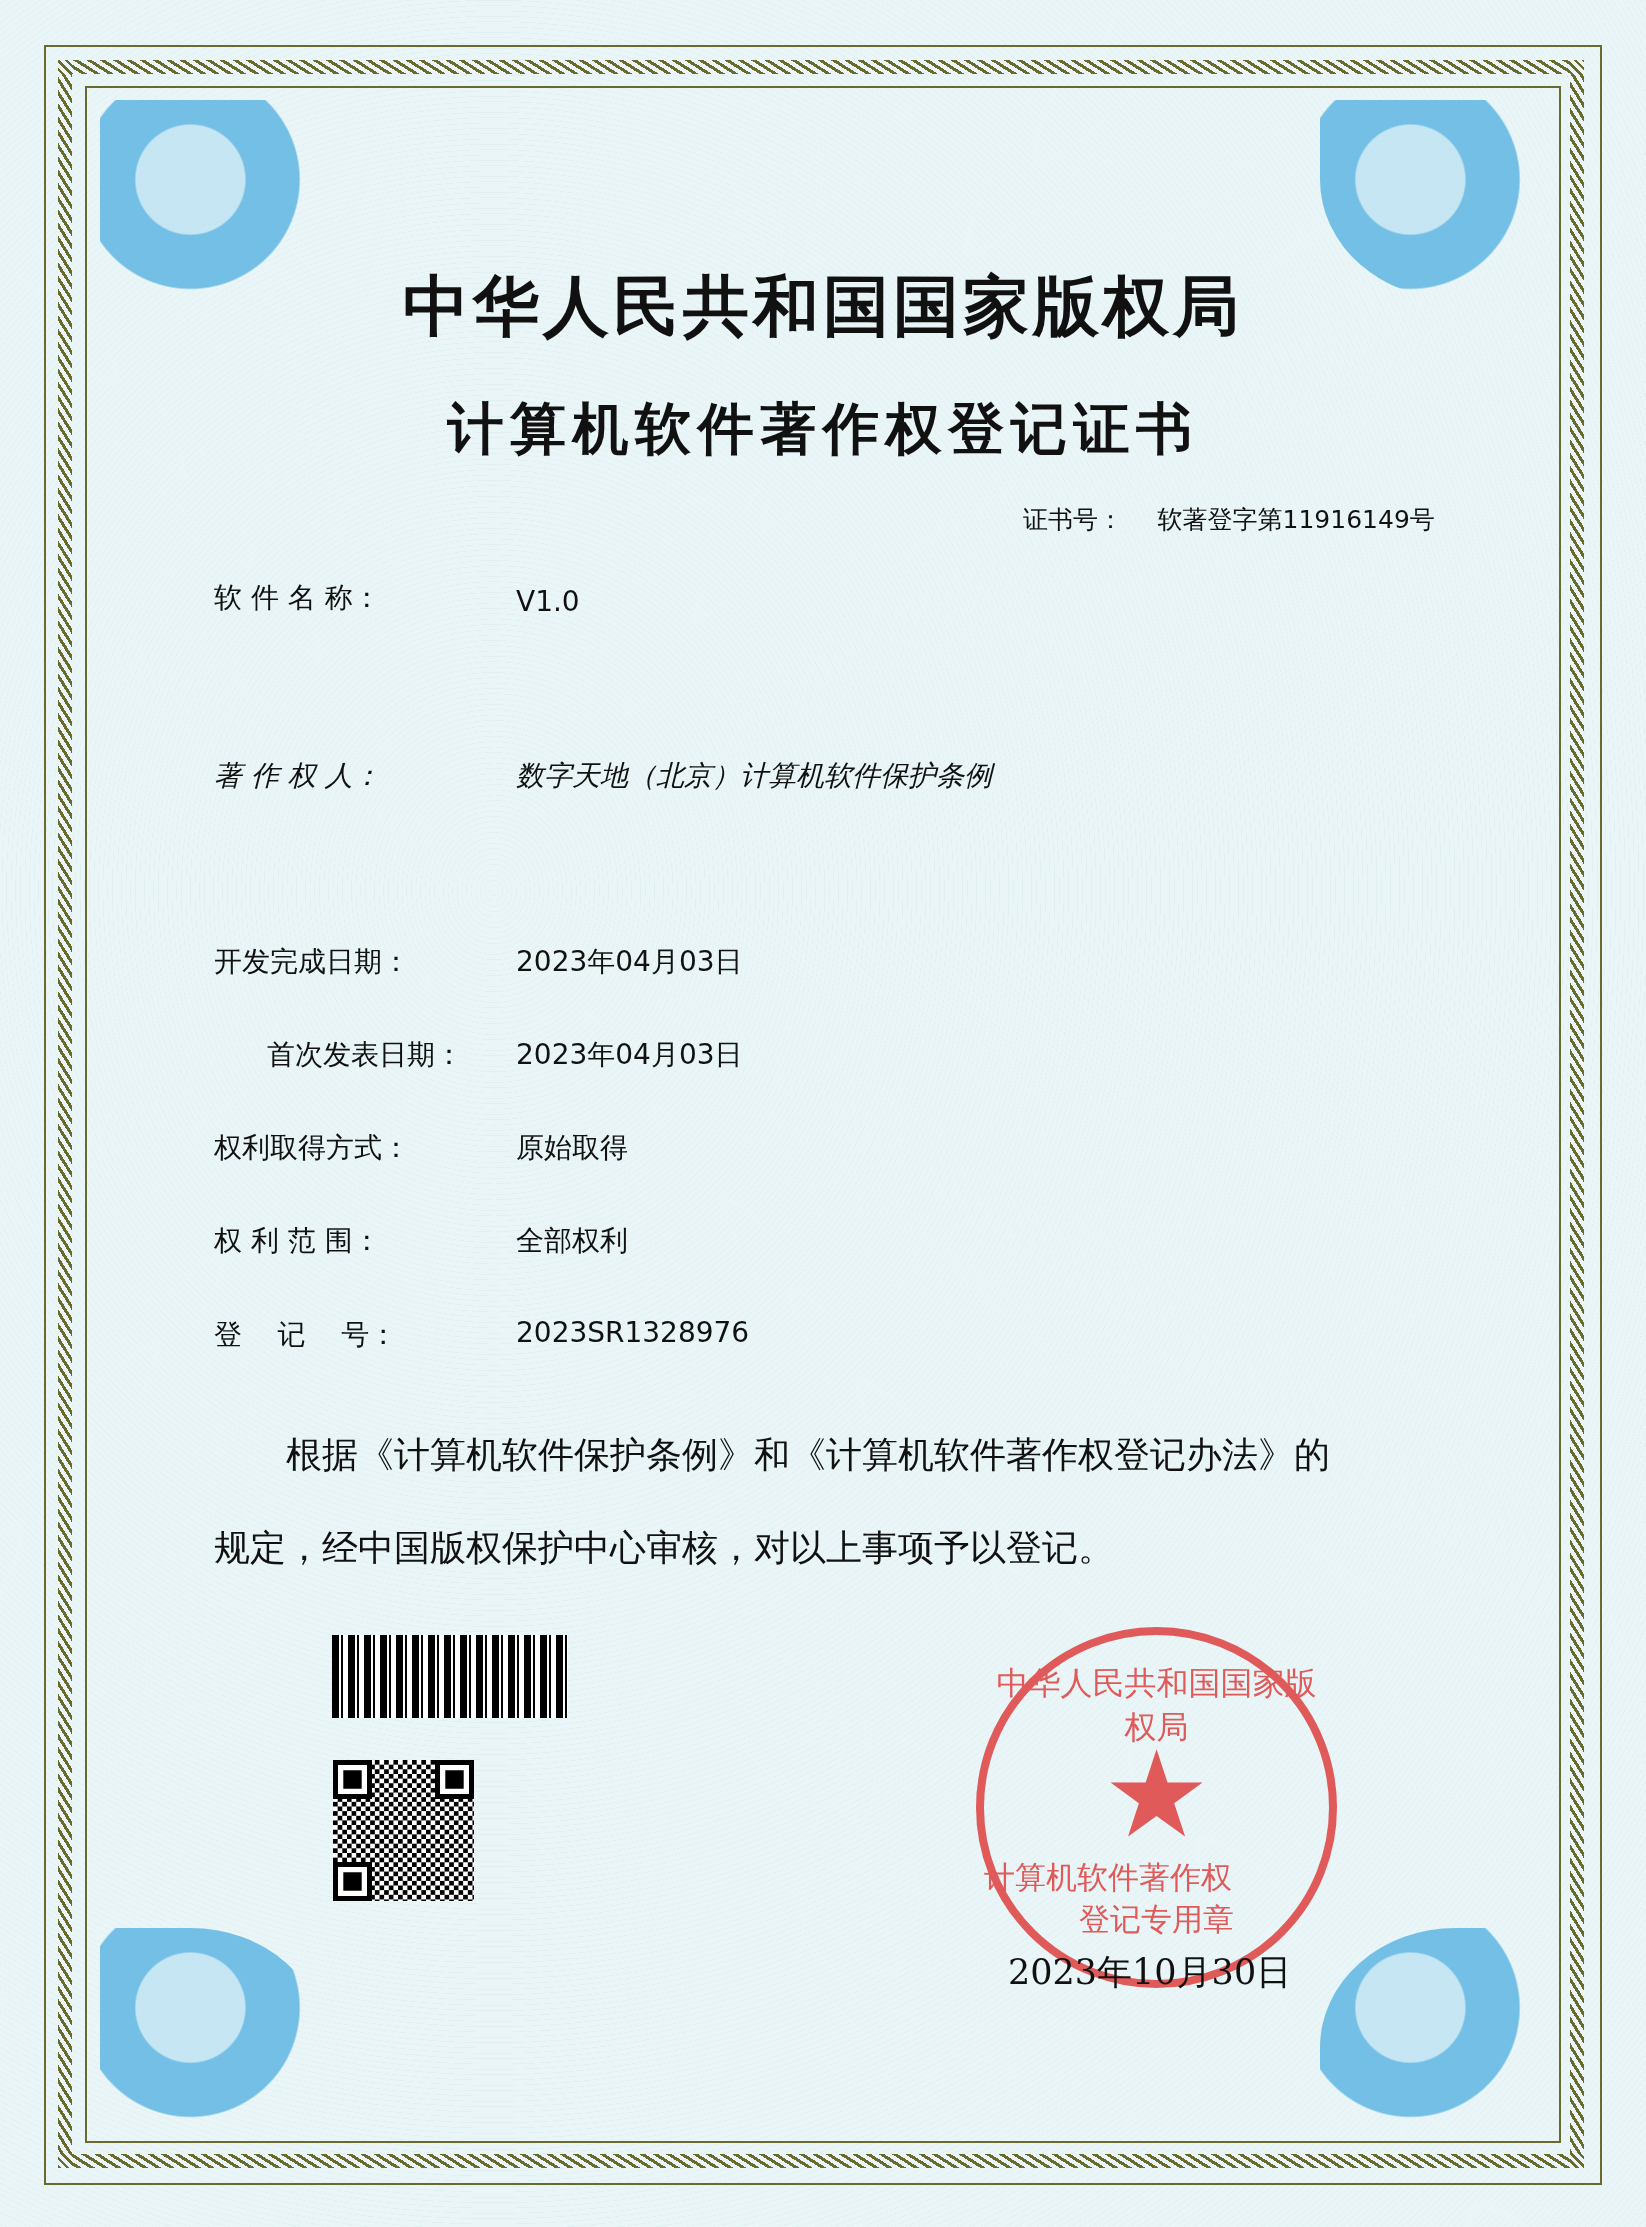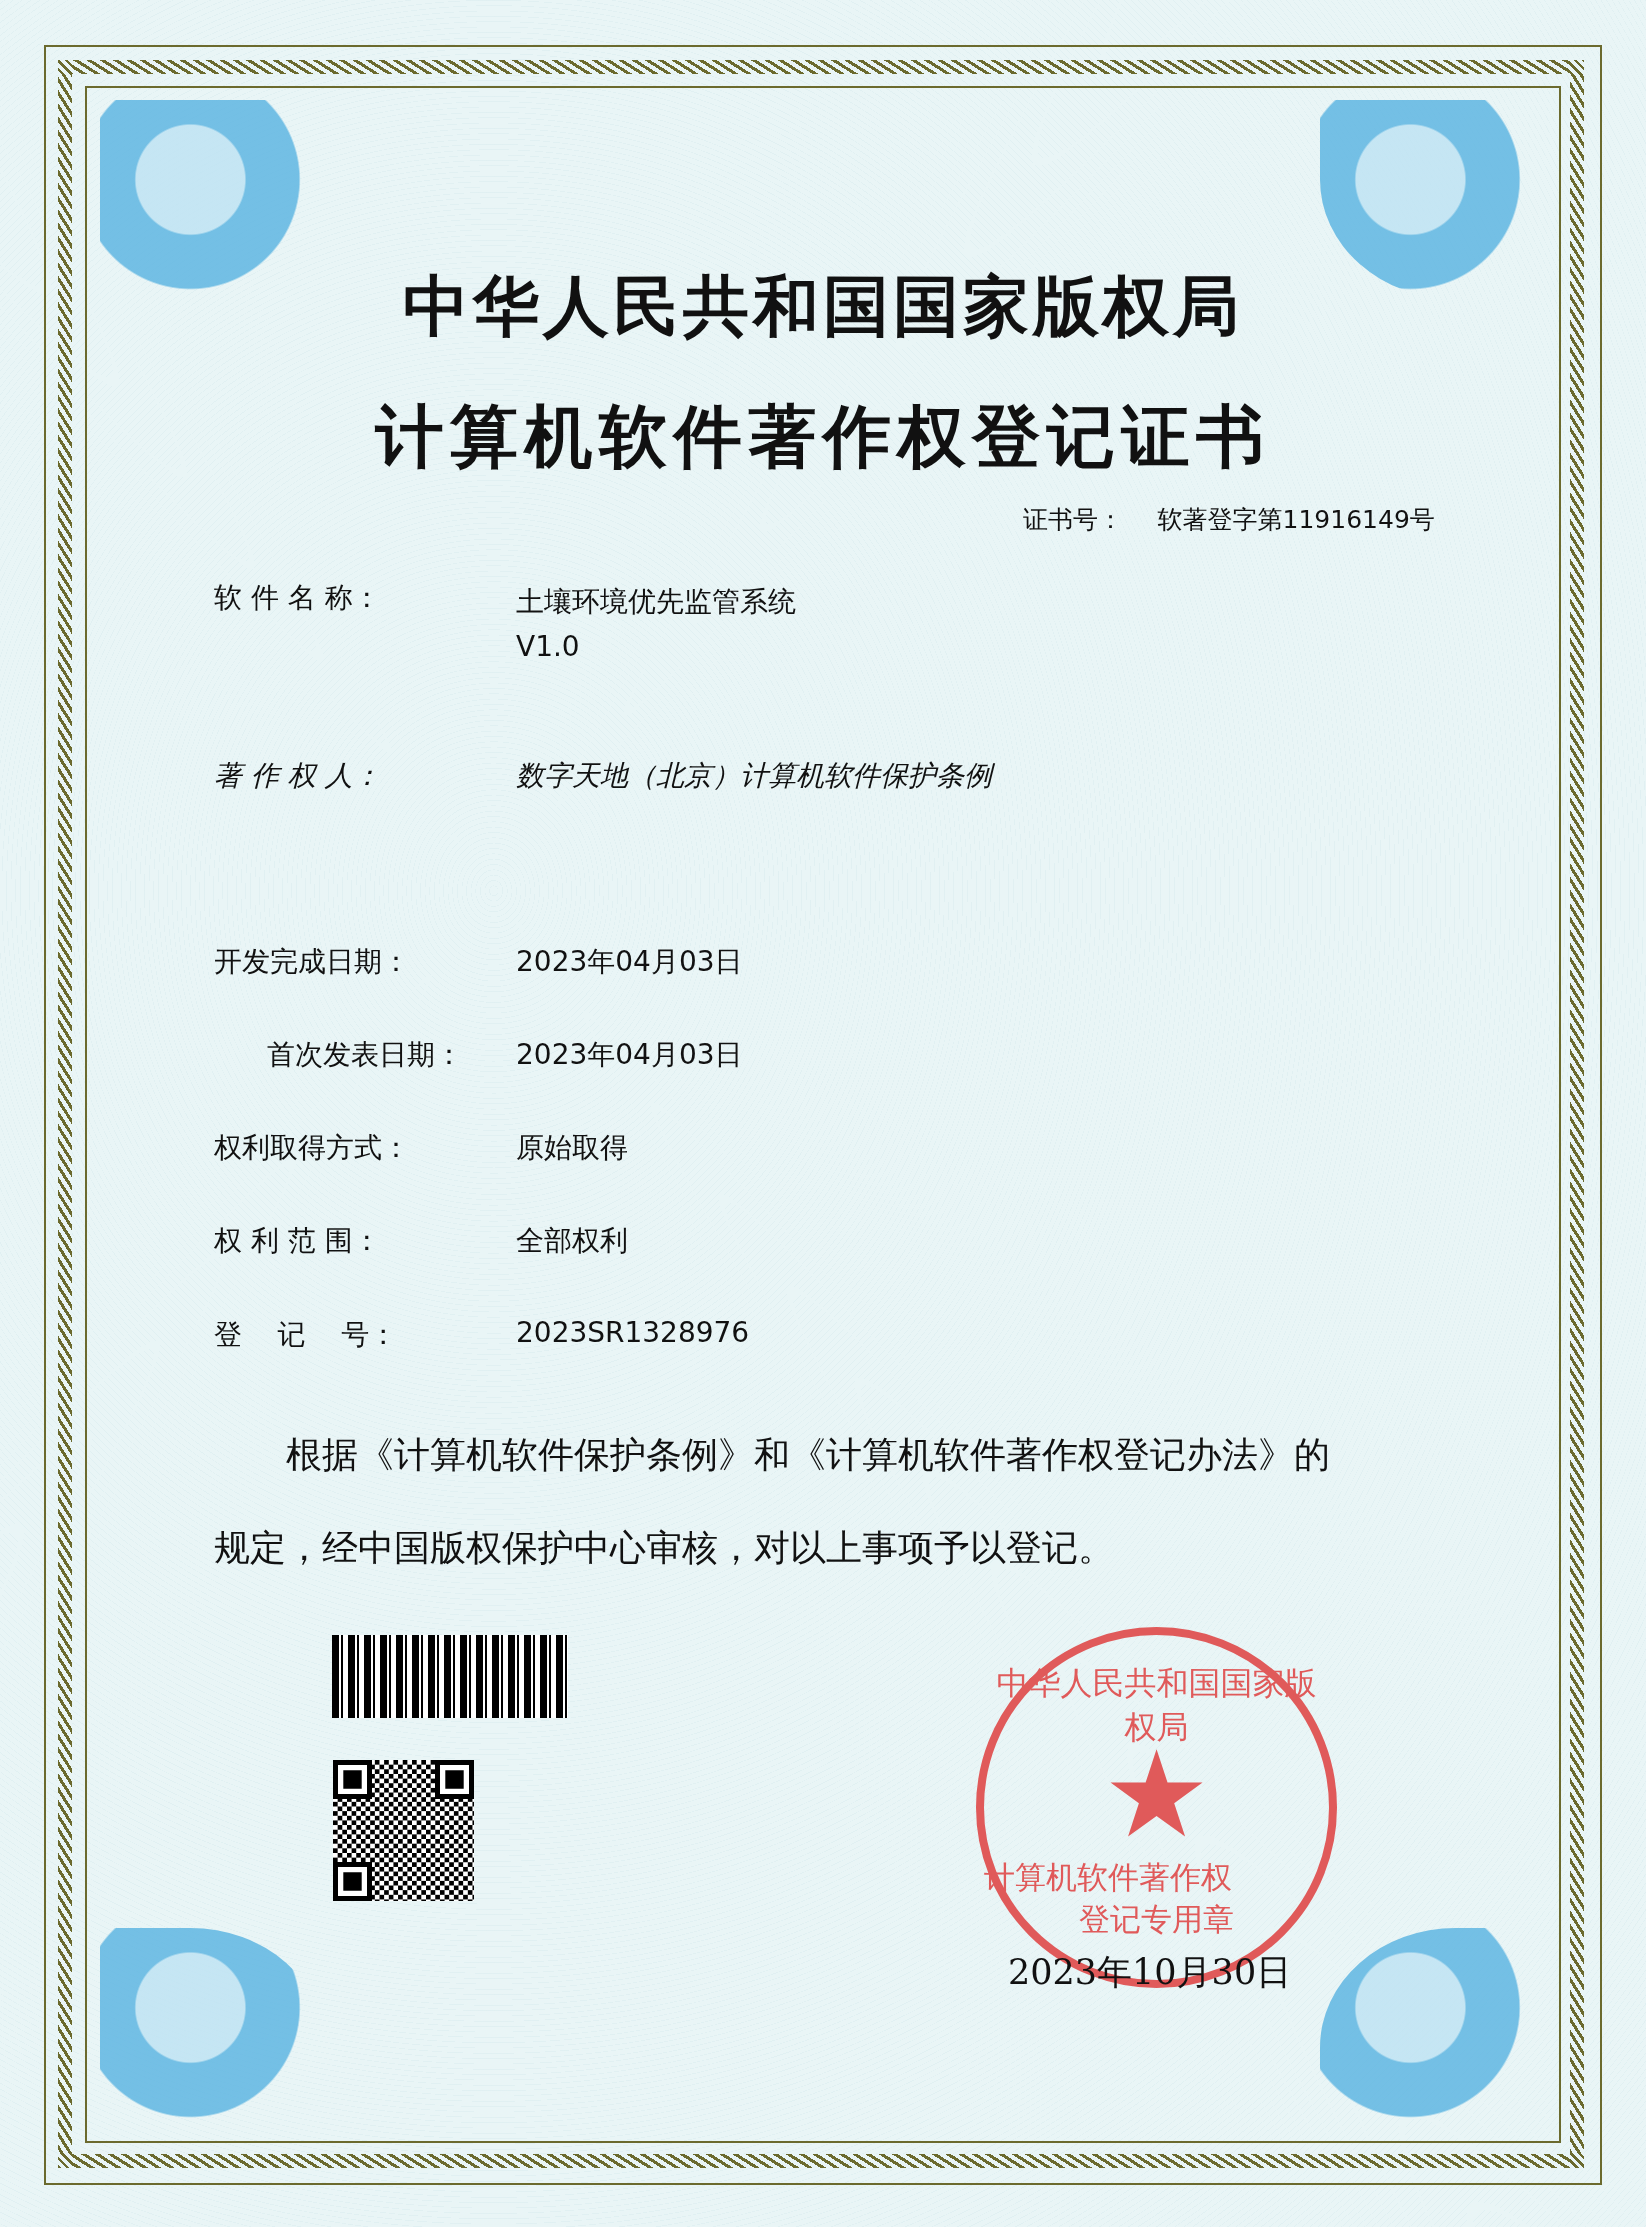--- a/index.html
+++ b/index.html
@@ -12,21 +12,21 @@
   .meander{position:absolute;border:14.6px solid transparent;
     border-image: repeating-linear-gradient(45deg,#6b6a2e 0 4px,#e9f5f6 4px 9.3px) 22;
     left:58px;top:60px;width:1498px;height:2080px;}
   .frame-inner{position:absolute;left:85px;top:86px;width:1472px;height:2053px;border:2.7px solid #6b6a2e;}
   .corner{position:absolute;width:226px;height:199px;background:radial-gradient(circle at 40% 40%,#bfe3f3 0 30%,#5fb6e2 31% 60%,rgba(95,182,226,0) 61%);opacity:.85;}
   .c-tl{left:100px;top:100px;border-radius:0 0 60% 0;}
   .c-tr{right:100px;top:100px;border-radius:0 0 0 60%;}
   .c-bl{left:100px;bottom:100px;border-radius:0 60% 0 0;}
   .c-br{right:100px;bottom:100px;border-radius:60% 0 0 0;}
   .title1{position:absolute;left:0;width:1646px;top:262px;text-align:center;font-size:66px;letter-spacing:4px;font-family:"DejaVu Sans","Liberation Sans",sans-serif;font-weight:bold;}
-  .title2{position:absolute;left:0;width:1646px;top:392px;text-align:center;font-size:68px;letter-spacing:6.6px;font-weight:bold;font-family:Liberation Serif, serif;}
+  .title2{position:absolute;left:0;width:1646px;top:392px;text-align:center;font-size:56px;letter-spacing:6.6px;font-weight:bold;font-family:Liberation Serif, serif;}
   .certno{position:absolute;left:1023px;top:503px;font-size:25px;font-family:"DejaVu Sans",sans-serif;}
   .certno .lbl{margin-right:26.6px;}
   .row{position:absolute;left:214px;font-size:28px;font-family:"DejaVu Sans",sans-serif;}
   .row .label{display:inline-block;width:302px;white-space:pre;}
   .row .value{position:absolute;left:302px;top:0;white-space:nowrap;}
   .vline{display:block;}
   .para{position:absolute;left:214px;width:1249px;font-size:36px;font-family:"DejaVu Sans",sans-serif;line-height:93px;}
   .para .indent{padding-left:72px;}
   .barcode{position:absolute;left:332px;top:1635px;width:236px;height:83px;
     background:repeating-linear-gradient(90deg,#000 0 6.6px,#fff 6.6px 9.3px,#000 9.3px 11.3px,#fff 11.3px 16px);}
@@ -56,21 +56,20 @@
 <div class="title2">计算机软件著作权登记证书</div>
 
 <div class="certno">
   <span class="lbl">证书号：</span>
   <span>软著登字第11916149号</span>
 </div>
 
 <div class="row" style="top:579px;">
   <span class="label">软 件 名 称：</span>
   <span class="value">
-    <span class="vline" style="line-height:45px;">土壤环境优先监管系统</span>
     <span class="vline" style="line-height:45px;">V1.0</span>
   </span>
 </div>
 
 <div class="row" style="top:757px;font-style:italic;">
   <span class="label">著 作 权 人：</span>
   <span class="value">数字天地（北京）计算机软件保护条例</span>
 </div>
 
 <div class="row" style="top:943px;">

